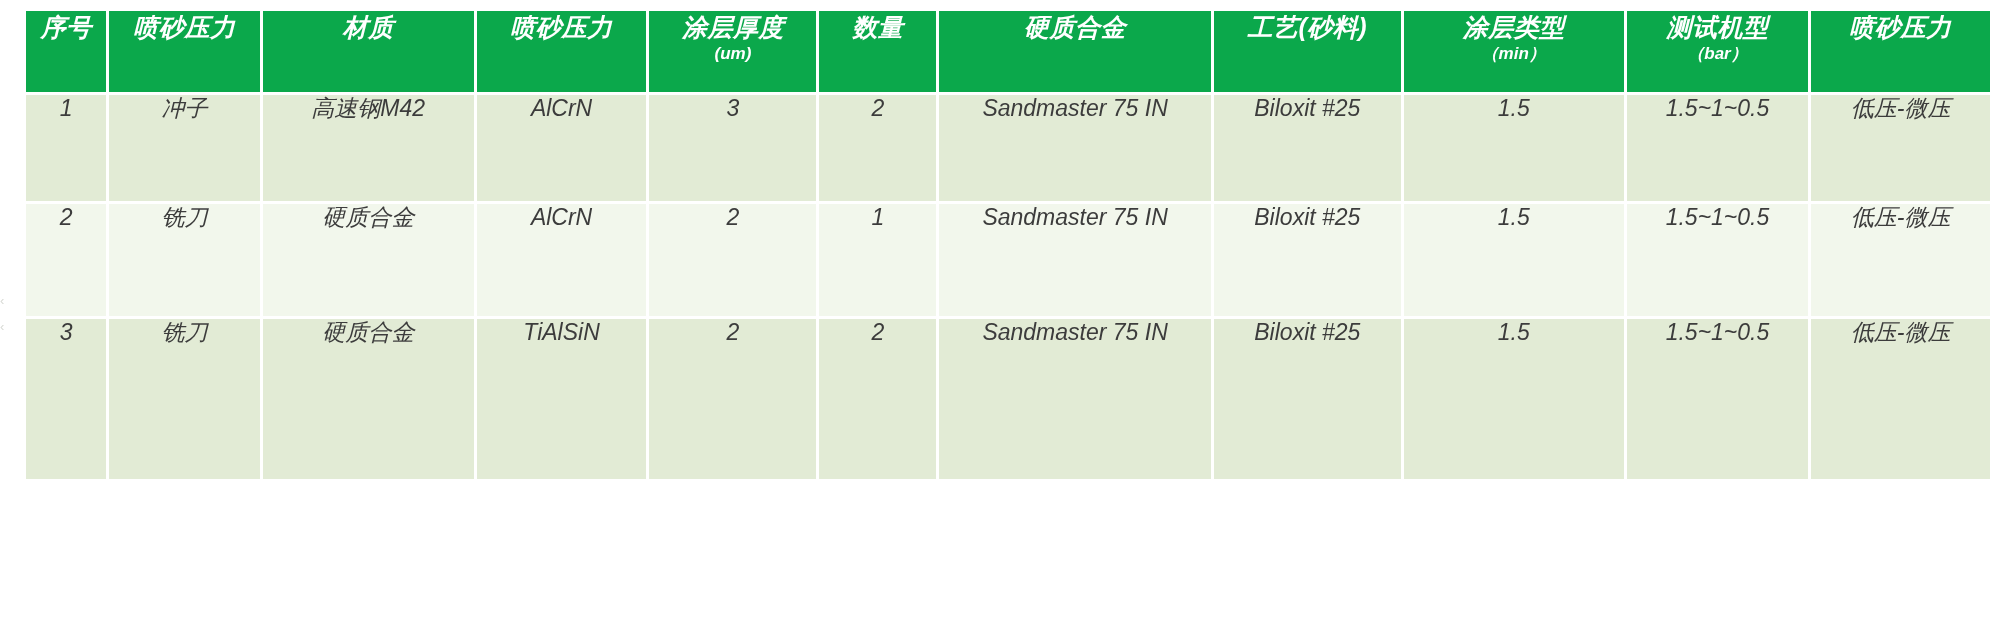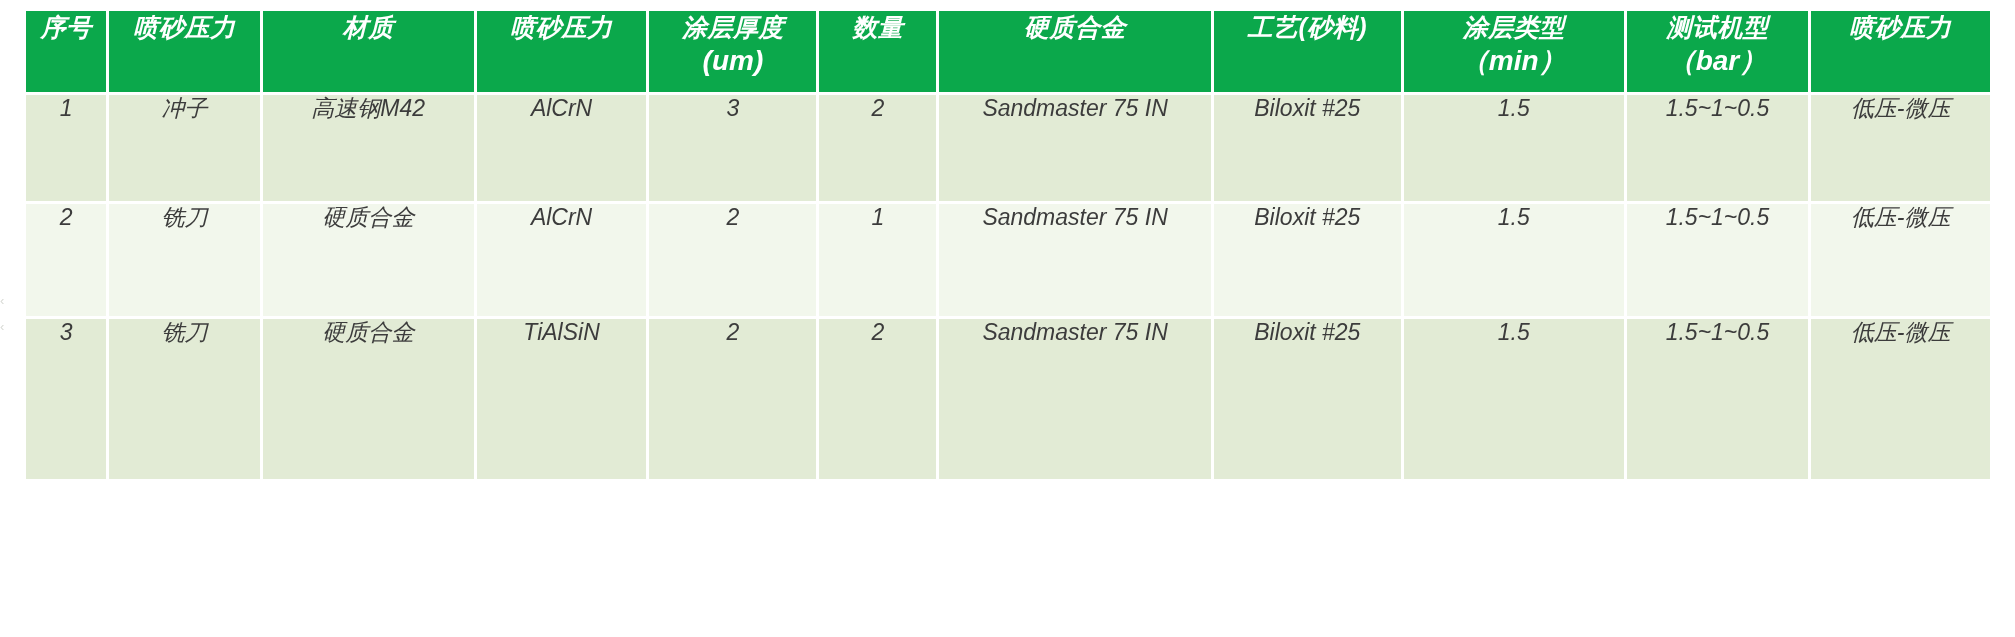--- a/index.html
+++ b/index.html
@@ -38,21 +38,21 @@
     height:81px;
     color:#ffffff;
     font-size:25px;
     font-weight:bold;
     padding-top:6px;
     line-height:1.28;
     letter-spacing:.5px;
   }
   thead th .sub{
     display:block;
-    font-size:28px;
+    font-size:17px;
     font-weight:bold;
     letter-spacing:0px;
   }
 
   
   tbody td{
     font-size:23px;
     color:#3c3c3c;
     padding-top:16px;
     line-height:1.2;

